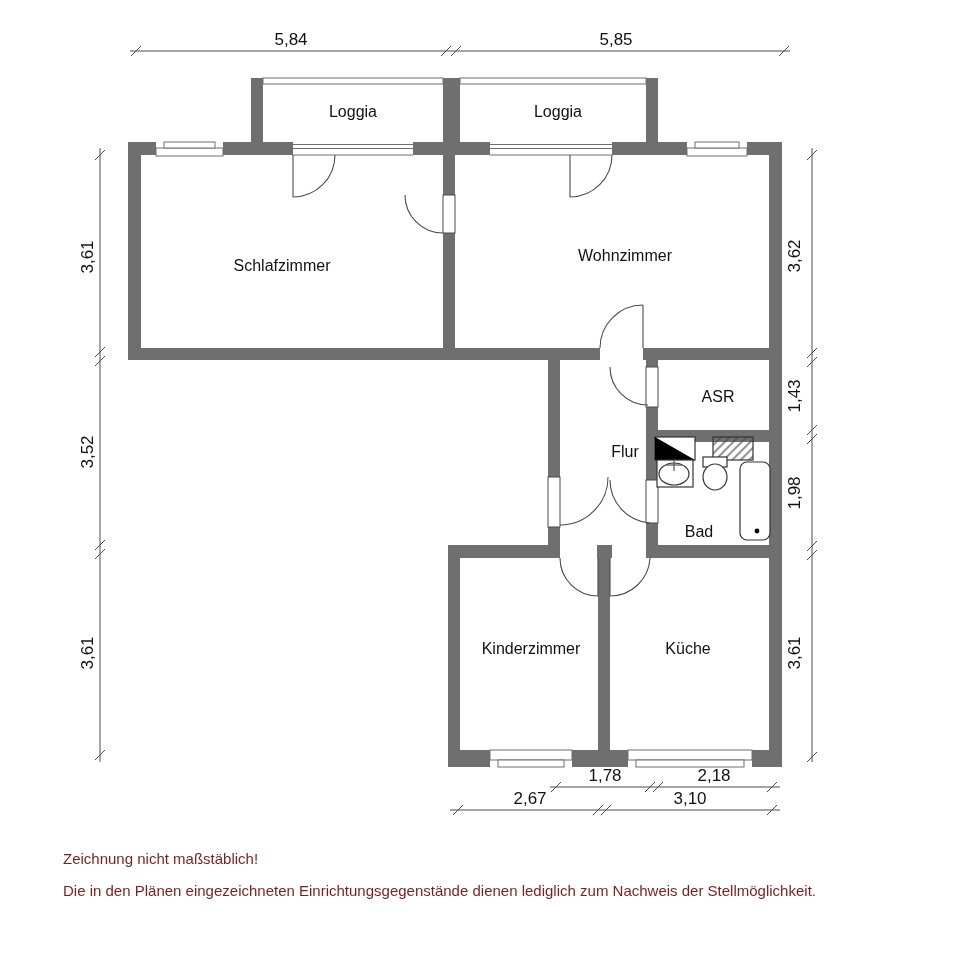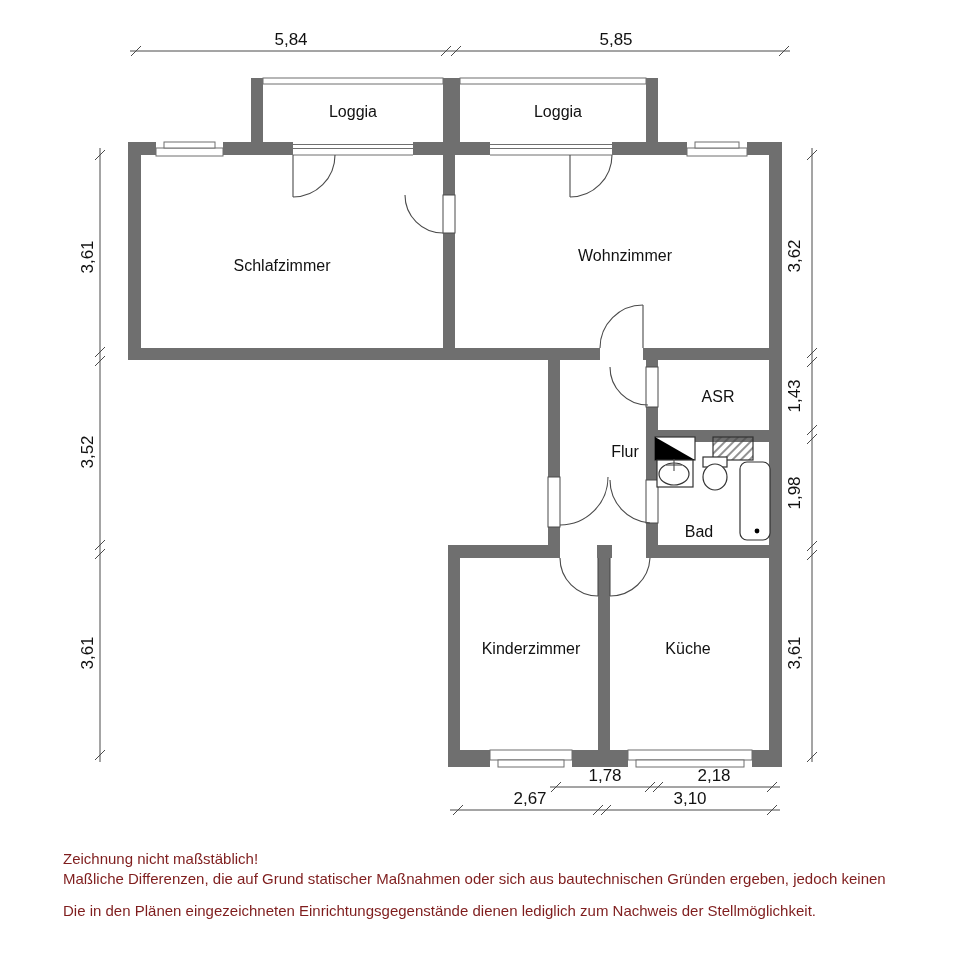--- a/index.html
+++ b/index.html
@@ -240,16 +240,15 @@
     <line class="dim" x1="593" y1="815" x2="603" y2="805"></line>
     <line class="dim" x1="601" y1="815" x2="611" y2="805"></line>
     <line class="dim" x1="767" y1="815" x2="777" y2="805"></line>
     <text class="dlabel" x="530" y="804">2,67</text>
     <text class="dlabel" x="690" y="804">3,10</text>
   </g>
 </svg>
 
   <div id="footnotes">
     <div>Zeichnung nicht maßstäblich!</div>
-    <div>Maßliche Differenzen, die auf Grund statischer Maßnahmen oder sich aus bautechnischen Gründen ergeben, jedoch keinen</div>
     <div class="gap">Die in den Plänen eingezeichneten Einrichtungsgegenstände dienen lediglich zum Nachweis der Stellmöglichkeit.</div>
   </div>
 </div>
 
 </body></html>

